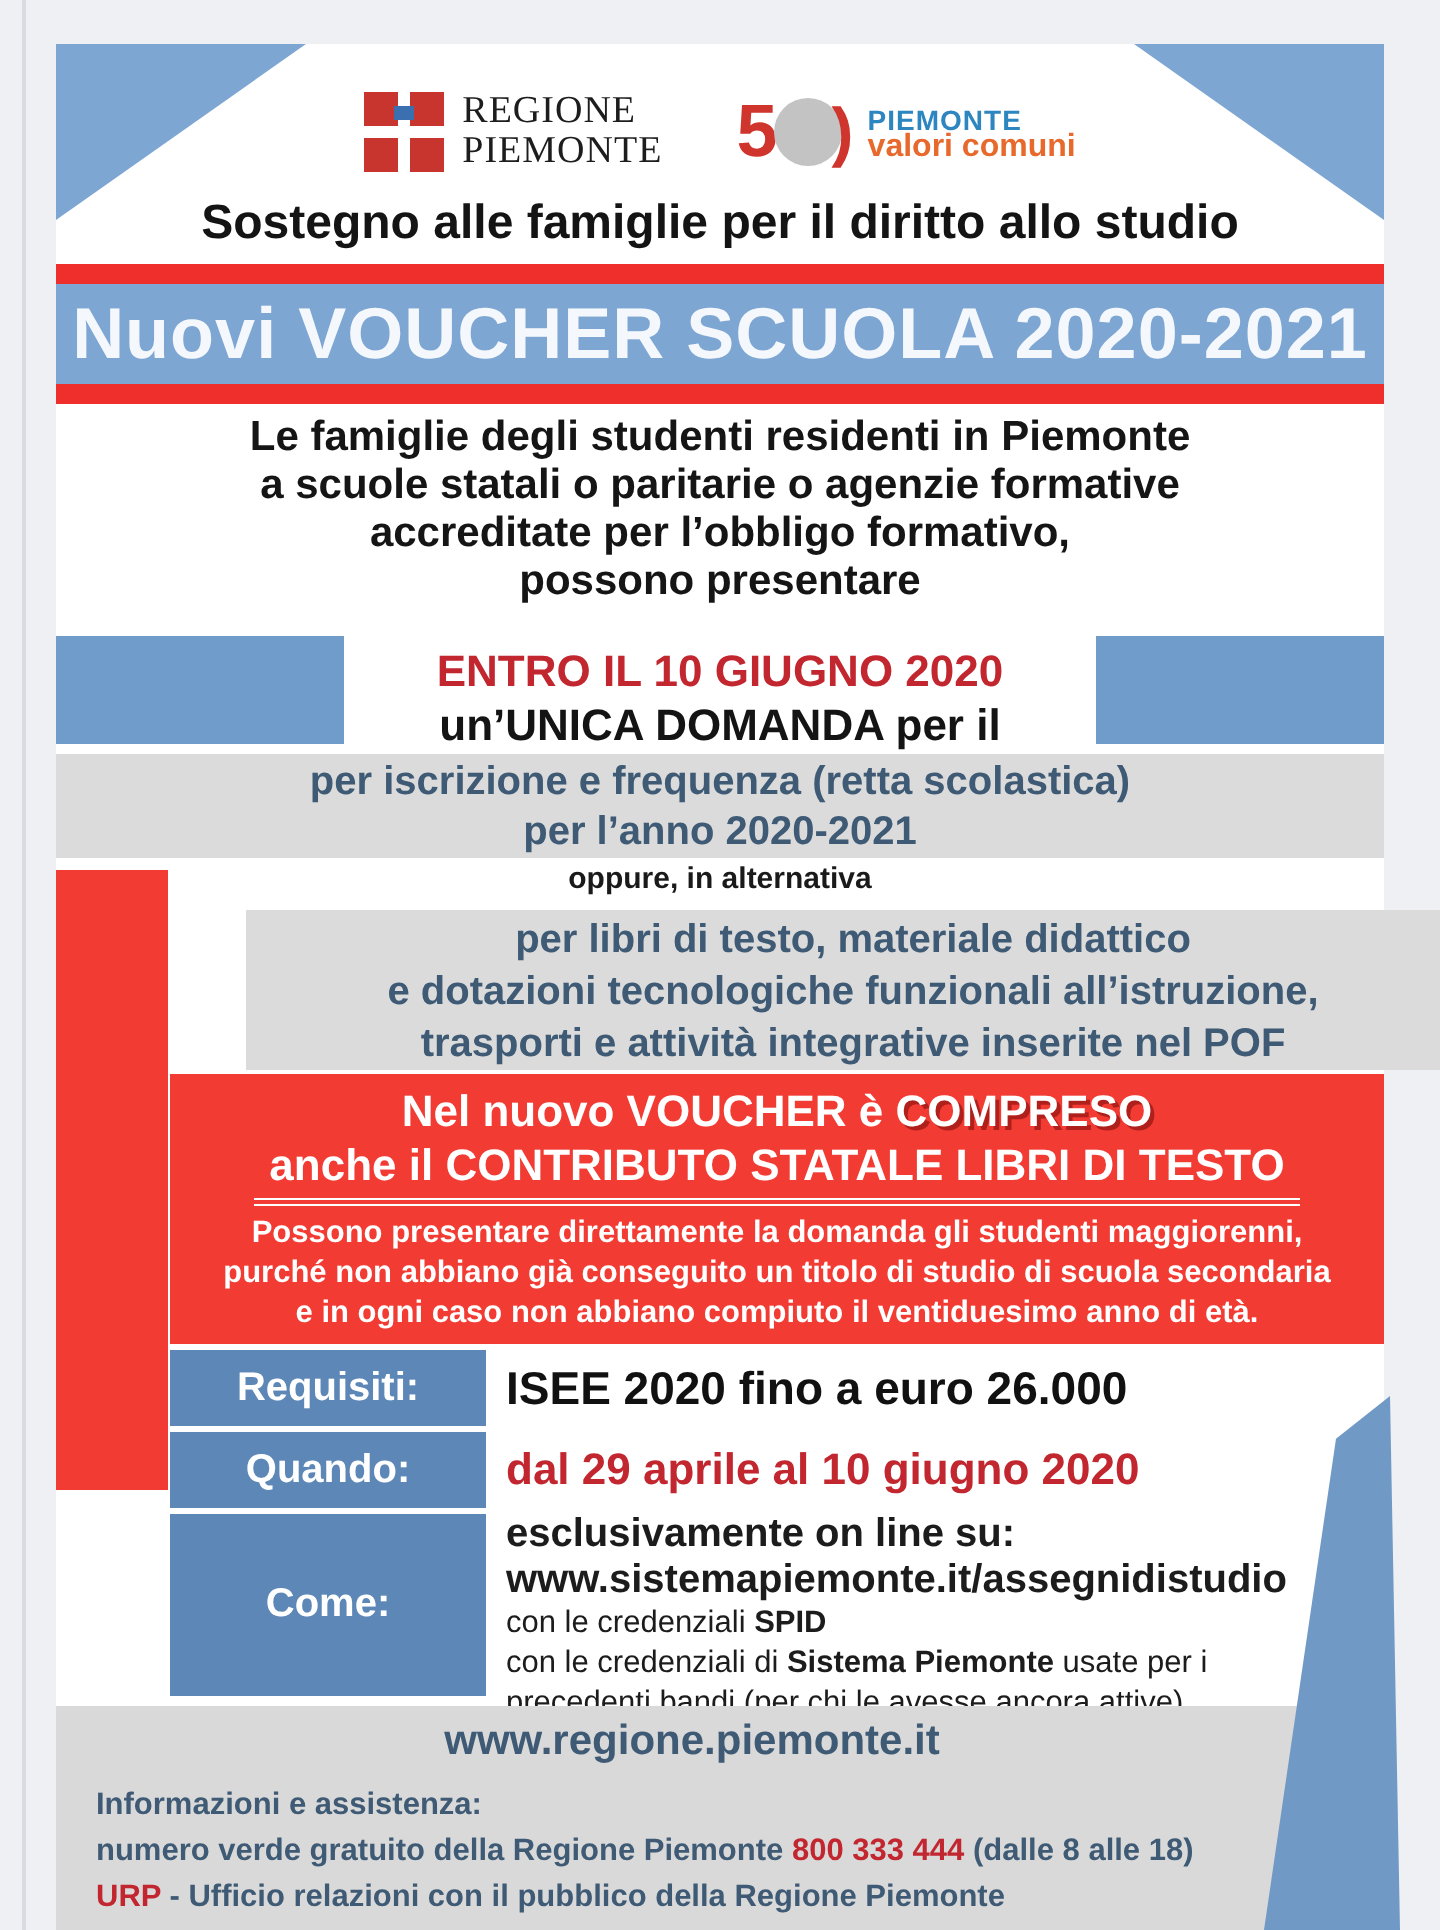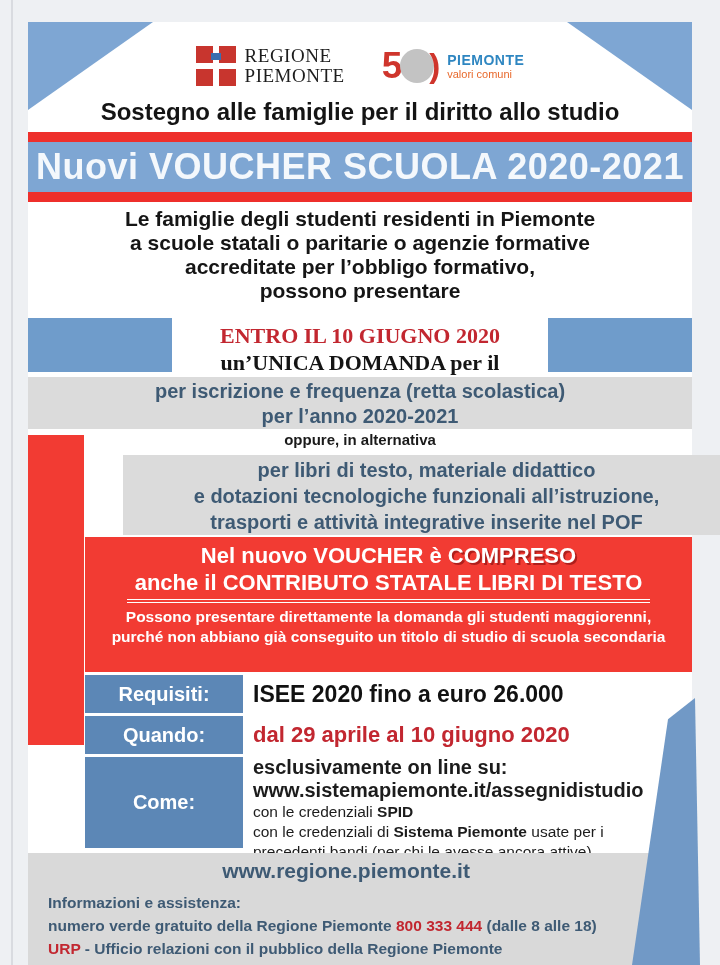--- a/index.html
+++ b/index.html
@@ -22,33 +22,33 @@
   .emblem .q1{ left:0; top:0; } .emblem .q2{ right:0; top:0; }
   .emblem .q3{ left:0; bottom:0; } .emblem .q4{ right:0; bottom:0; }
   .emblem .orn{ position:absolute; left:15px; top:7px; width:10px; height:7px; background:#3a6fb0; }
   .logo-rp-text{ font-family:"Liberation Serif","DejaVu Serif",serif; font-size:19px; line-height:20px; color:#1d1d1d; letter-spacing:.5px; }
   .logo-50{ display:flex; align-items:center; gap:7px; }
   .fifty{ display:flex; align-items:center; }
   .five{ font-size:37px; font-weight:bold; color:#cf352c; line-height:36px; }
   .zero{ width:34px; height:34px; border-radius:50%; background:#c3c3c3; margin-left:-2px; }
   .arc{ font-size:33px; color:#cf352c; font-weight:bold; margin-left:-5px; line-height:34px; }
   .logo50-name{ font-size:14px; font-weight:bold; color:#2e86c1; letter-spacing:.5px; line-height:15px; }
-  .logo50-tag{ font-size:11px; font-weight:normal; color:#e8692c; line-height:12px; }
+  .logo50-tag{ font-size:16px; font-weight:bold; color:#e8692c; line-height:12px; }
 
   .page-title{ left:28px; top:98px; width:664px; text-align:center; font-size:24px; font-weight:bold; color:#141414; }
 
   .red-line{ left:28px; width:664px; height:10px; background:#ee2f2b; }
   .rl1{ top:132px; } .rl2{ top:192px; }
   .voucher-banner{ left:28px; top:142px; width:664px; height:50px; background:#7ea6d3; color:#f4f8fc; font-size:36px; font-weight:bold; text-align:center; line-height:50px; letter-spacing:.5px; }
 
   .intro{ left:28px; top:207px; width:664px; text-align:center; font-size:21px; font-weight:bold; color:#151515; line-height:24px; }
 
   .side-block{ width:144px; height:54px; background:#6f9ccb; }
   .sb-left{ left:28px; top:318px; } .sb-right{ left:548px; top:318px; }
-  .deadline{ left:175px; top:322px; width:370px; text-align:center; line-height:27px;font-family:Liberation Serif, serif; }
+  .deadline{ left:175px; top:322px; width:370px; text-align:center; line-height:27px; }
   .deadline .d1{ color:#c22730; font-size:22px; font-weight:bold; }
   .deadline .d2{ color:#141414; font-size:22px; font-weight:bold; }
 
   .gray-band{ background:#dbdbdb; color:#3e5a74; font-weight:bold; text-align:center; }
   .opt1{ left:28px; top:377px; width:664px; height:52px; font-size:20px; line-height:25px; padding-top:2px; }
   .alt-label{ left:28px; top:431px; width:664px; text-align:center; font-size:15px; font-weight:bold; color:#1a1a1a; }
   .red-bar{ left:28px; top:435px; width:56px; height:310px; background:#f23b33; }
   .opt2{ left:85px; top:455px; width:607px; height:80px; font-size:20px; line-height:26px; padding-top:2px;margin-left:38px; }
 
   .included{ left:85px; top:537px; width:607px; height:135px; background:#f23b33; text-align:center; color:#fff; }
@@ -147,20 +147,21 @@
     <div>e dotazioni tecnologiche funzionali all’istruzione,</div>
     <div>trasporti e attività integrative inserite nel POF</div>
   </div>
 
   <div class="abs included">
     <div class="h"><span>Nel nuovo VOUCHER è </span><span class="emph">COMPRESO</span></div>
     <div class="h">anche il CONTRIBUTO STATALE LIBRI DI TESTO</div>
     <div class="sep"></div>
     <div class="note">Possono presentare direttamente la domanda gli studenti maggiorenni,</div>
     <div class="note">purché non abbiano già conseguito un titolo di studio di scuola secondaria</div>
+    <div class="note">e in ogni caso non abbiano compiuto il ventiduesimo anno di età.</div>
   </div>
 
   <div class="abs label-box req-box">Requisiti:</div>
   <div class="abs req-val">ISEE 2020 fino a euro 26.000</div>
 
   <div class="abs label-box qua-box">Quando:</div>
   <div class="abs qua-val">dal 29 aprile al 10 giugno 2020</div>
 
   <div class="abs label-box come-box">
       <span>Come:</span>

